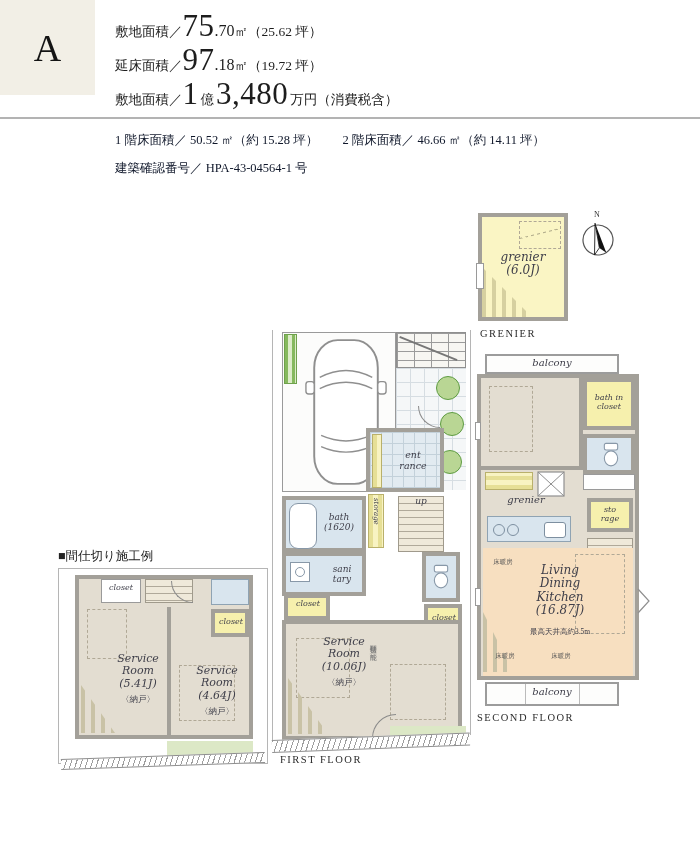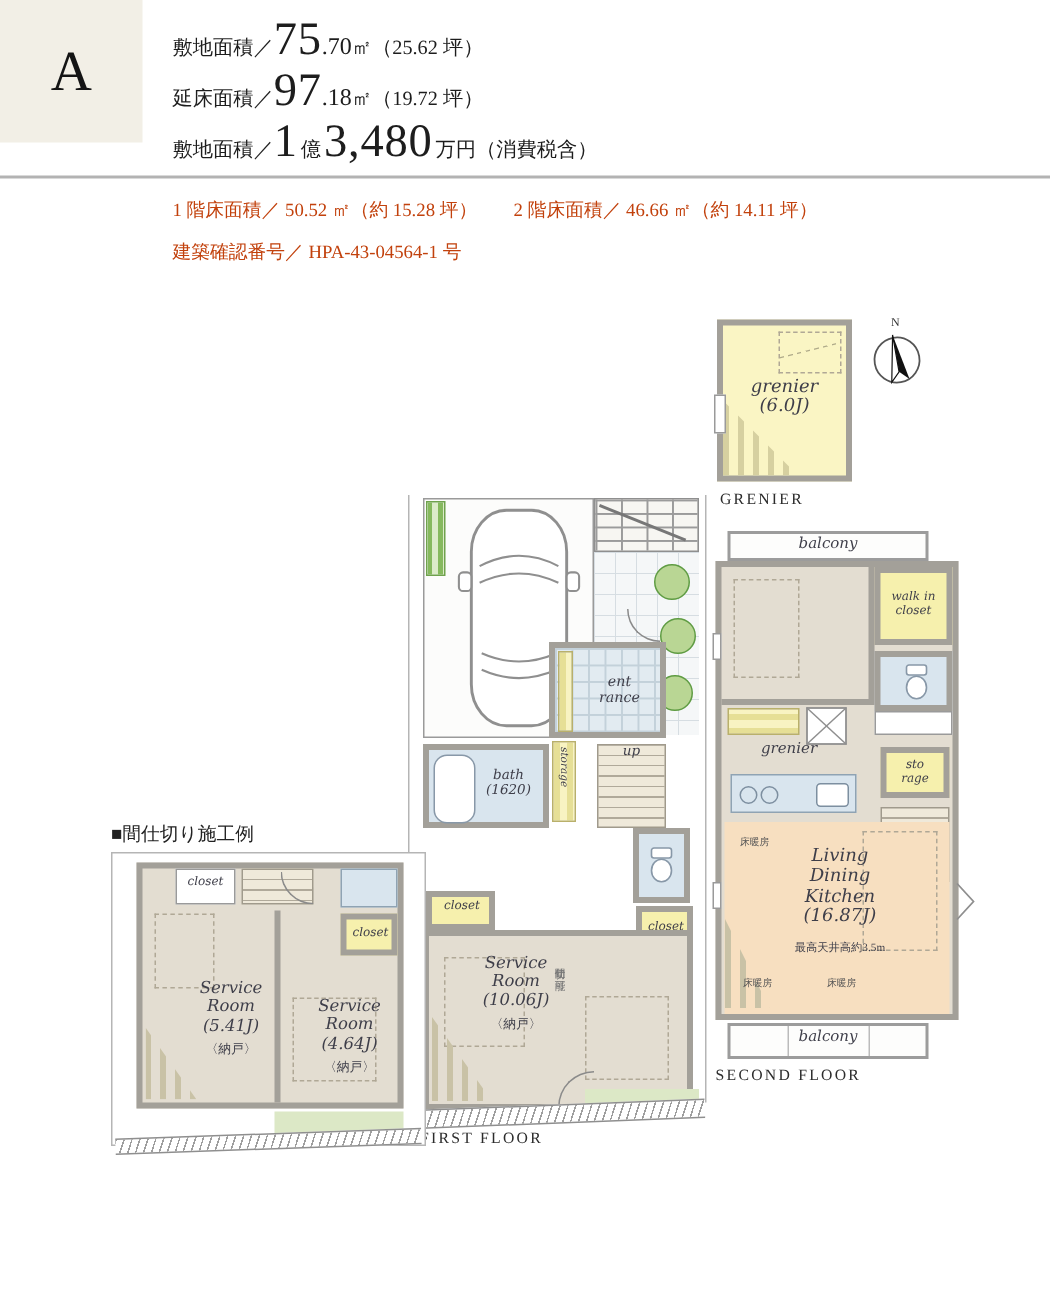--- a/index.html
+++ b/index.html
@@ -9,21 +9,21 @@
   
   .a-box{left:0;top:0;width:95px;height:95px;background:#f2efe6;display:flex;align-items:center;justify-content:center;}
   .a-box span{font-size:38px;color:#141414;}
   .hline{display:flex;align-items:baseline;white-space:nowrap;}
   .hl-label{font-size:13.5px;}
   .hl-big{font-size:31px;letter-spacing:.5px;}
   .hl-dec{font-size:16px;}
   .hl-small{font-size:13.5px;}
   .hl-note{font-size:13.5px;margin-left:4px;}
   .divider{left:0;top:117px;width:700px;height:2px;background:#b3b3b3;}
-  .subline{font-size:12.5px;color:#c2410c;white-space:nowrap;}
+  .subline{font-size:12.5px;color:#0f172a;white-space:nowrap;}
   
   .lbl{font-style:italic;color:#3e3e49;text-align:center;white-space:pre-line;line-height:1.12;
        font-family:"DejaVu Serif","Liberation Serif",serif;}
   .jp{font-style:normal;font-family:"Liberation Serif","DejaVu Serif",serif;}
   .caption{font-size:10.5px;letter-spacing:1.5px;color:#2c2c2c;white-space:nowrap;}
   .wall{background:#a3a099;}
   .room{box-sizing:border-box;border:4px solid #a3a099;}
   .beige{background:#e3ddd1;} .yellow{background:#f6f0ad;} .blue{background:#d9e5ee;}
   .peach{background:#f7dfc0;} .lawn{background:#dce8c6;}
   .tiles-blue{background-color:#e2ebf1;
@@ -147,20 +147,26 @@
     <div class="abs steps" style="left:126px;top:166px;width:46px;height:56px;"></div>
     <div class="abs lbl" style="left:132px;top:166px;width:34px;font-size:9px;">up</div>
     <div class="abs ystripes-v" style="left:96px;top:164px;width:16px;height:54px;"></div>
     <div class="abs lbl vtext" style="left:99px;top:168px;font-size:7px;">storage</div>
 
     <div class="abs room blue" style="left:10px;top:166px;width:84px;height:56px;">
       <div class="abs" style="left:3px;top:3px;width:26px;height:44px;border:1.5px solid #8898a8;border-radius:9px;background:#fff;"></div>
       <div class="abs lbl" style="left:30px;top:12px;width:46px;font-size:9px;">bath
 (1620)</div>
     </div>
+    <div class="abs room blue" style="left:10px;top:222px;width:84px;height:44px;">
+      <div class="abs" style="left:4px;top:6px;width:18px;height:18px;border:1.2px solid #8898a8;background:#fff;"></div>
+      <div class="abs" style="left:9px;top:11px;width:8px;height:8px;border:1px solid #8898a8;border-radius:50%;"></div>
+      <div class="abs lbl" style="left:36px;top:8px;width:40px;font-size:9px;">sani
+tary</div>
+    </div>
     <div class="abs room blue" style="left:150px;top:222px;width:38px;height:50px;">
       <svg class="abs" style="left:5px;top:6px;" width="20" height="30" viewBox="0 0 24 30">
         <rect x="4" y="1" width="16" height="8" rx="2" fill="#fff" stroke="#8898a8" stroke-width="1.3"></rect>
         <ellipse cx="12" cy="19" rx="8" ry="9" fill="#fff" stroke="#8898a8" stroke-width="1.3"></ellipse>
       </svg>
     </div>
     <div class="abs room yellow" style="left:12px;top:264px;width:46px;height:26px;">
       <div class="abs lbl" style="left:2px;top:2px;width:36px;font-size:8px;">closet</div>
     </div>
     <div class="abs room yellow" style="left:152px;top:274px;width:38px;height:30px;">
@@ -185,21 +191,21 @@
   </div>
 
   <div class="abs" style="left:475px;top:352px;width:175px;height:380px;">
     <div class="abs" style="left:10px;top:2px;width:134px;height:20px;border:2px solid #9c9c9c;background:#fdfdfc;box-sizing:border-box;">
       <div class="abs lbl" style="left:30px;top:1px;width:70px;font-size:10px;">balcony</div>
     </div>
     <div class="abs room beige" style="left:2px;top:22px;width:162px;height:306px;"></div>
 
     <div class="abs dashbox" style="left:14px;top:34px;width:44px;height:66px;"></div>
     <div class="abs room yellow" style="left:108px;top:26px;width:52px;height:52px;">
-      <div class="abs lbl" style="left:2px;top:12px;width:40px;font-size:8px;">walk in
+      <div class="abs lbl" style="left:2px;top:12px;width:40px;font-size:8px;">bath in
 closet</div>
     </div>
     <div class="abs room blue" style="left:108px;top:82px;width:52px;height:40px;">
       <svg class="abs" style="left:14px;top:3px;" width="20" height="28" viewBox="0 0 24 30">
         <rect x="4" y="1" width="16" height="8" rx="2" fill="#fff" stroke="#8898a8" stroke-width="1.3"></rect>
         <ellipse cx="12" cy="19" rx="8" ry="9" fill="#fff" stroke="#8898a8" stroke-width="1.3"></ellipse>
       </svg>
     </div>
     <div class="abs winslot" style="left:108px;top:122px;width:52px;height:16px;"></div>
     <div class="abs wall" style="left:6px;top:114px;width:100px;height:4px;"></div>
@@ -244,21 +250,21 @@
     </svg>
 
     <div class="abs" style="left:10px;top:330px;width:134px;height:24px;border:2px solid #9c9c9c;background:#fdfdfc;box-sizing:border-box;">
       <div class="abs" style="left:38px;top:0;width:1px;height:20px;background:#bbb;"></div>
       <div class="abs" style="left:92px;top:0;width:1px;height:20px;background:#bbb;"></div>
       <div class="abs lbl" style="left:30px;top:2px;width:70px;font-size:10px;">balcony</div>
     </div>
     <div class="abs caption" style="left:2px;top:360px;">SECOND FLOOR</div>
   </div>
 
-  <div class="abs" style="left:72px;top:546px;width:218px;height:250px;">
+  <div class="abs" style="left:56px;top:546px;width:218px;height:250px;">
     <div class="abs jp" style="left:2px;top:2px;font-size:12.5px;color:#222;">■間仕切り施工例</div>
     <div class="abs" style="left:2px;top:22px;width:210px;height:196px;border:1px solid #b5b5b5;box-sizing:border-box;background:#fff;">
       <div class="abs room beige" style="left:16px;top:6px;width:178px;height:164px;">
         <div class="abs winslot" style="left:22px;top:0px;width:40px;height:24px;">
           <div class="abs lbl" style="left:3px;top:4px;width:32px;font-size:8px;">closet</div>
         </div>
         <div class="abs steps" style="left:66px;top:0px;width:48px;height:24px;"></div>
         <div class="abs blue" style="left:132px;top:0px;width:38px;height:26px;border:1px solid #8fa3b3;box-sizing:border-box;"></div>
         <div class="abs room yellow" style="left:132px;top:30px;width:38px;height:28px;">
           <div class="abs lbl" style="left:0px;top:5px;width:32px;font-size:8px;">closet</div>

